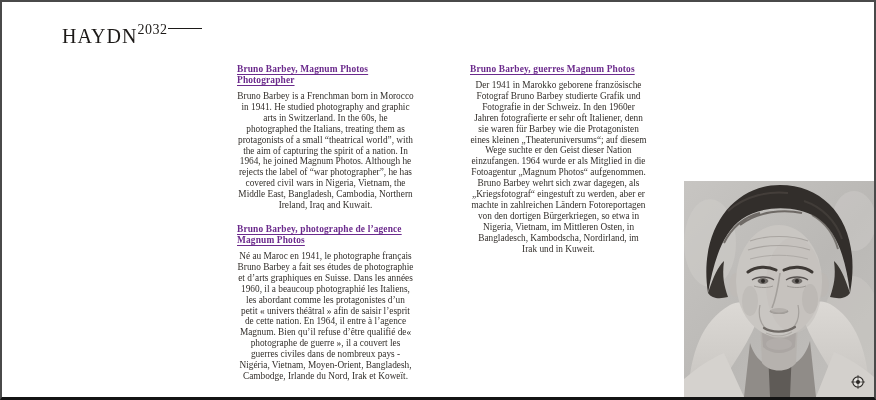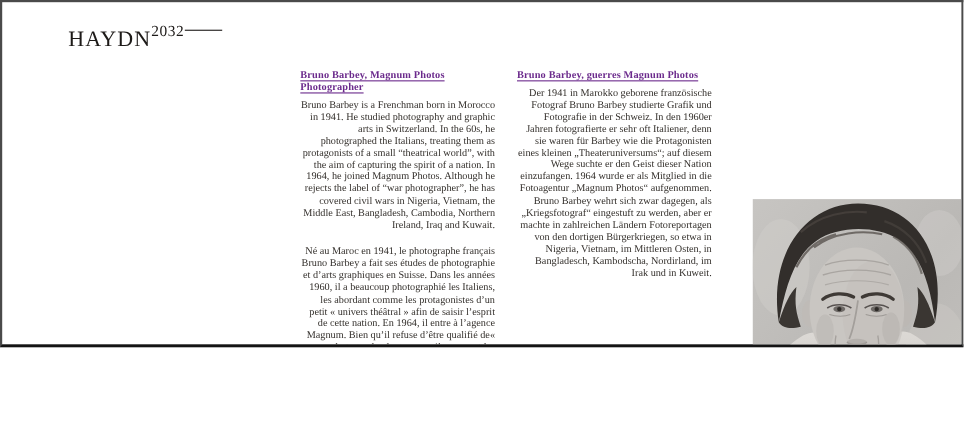--- a/index.html
+++ b/index.html
@@ -1,18 +1,18 @@
 <!DOCTYPE html>
 <html><head>
 <meta charset="utf-8">
 <style>
   html,body{margin:0;padding:0;background:#ffffff;}
   .page{
     position:relative;
-    width:876px;height:316px;
+    width:876px;height:400px;
     box-sizing:border-box;
     background:#ffffff;
     border-top:2px solid #4a4a4a;
     border-left:2px solid #4a4a4a;
     border-right:2px solid #4a4a4a;
     border-bottom:3px solid #141414;
     overflow:hidden;
     font-family:"Liberation Serif", serif;
   }
   
@@ -24,37 +24,37 @@
   .logo-year{
     font-family:"Liberation Serif", serif;
     font-size:14px;vertical-align:9px;letter-spacing:0.5px;
   }
   .logo-rule{
     display:inline-block;width:34px;height:1.4px;background:#1d1a18;
     vertical-align:14px;margin-left:1px;
   }
   
   .col{position:absolute;top:62px;width:177px;}
-  .col-left{left:235px;margin-left:36px;}
+  .col-left{left:235px;}
   .col-right{left:468px;}
   .sec{margin:0 0 13px 0;}
   .sec-heading{
     margin:0 0 5px 0;
     font-size:9.4px;line-height:11px;font-weight:bold;
     color:#6b2a8c;
     text-decoration:underline;
     text-decoration-thickness:1px;
     text-underline-offset:2px;
     letter-spacing:0.15px;
   }
   .sec-body{
     margin:0;
     font-size:9.3px;line-height:10.9px;
     color:#332f2b;
-    text-align:right;
+    text-align:center;
   }
   
   .photo{
     position:absolute;right:0;top:179px;width:190px;height:216px;
     overflow:hidden;
   }
   .photo svg{display:block;}
 </style>
 </head>
 <body>
@@ -64,20 +64,21 @@
   <div class="logo">
     <span class="logo-brand">HAYDN</span><span class="logo-year">2032</span><span class="logo-rule"></span>
   </div>
 
   <div class="col col-left">
     <div class="sec">
       <h3 class="sec-heading">Bruno Barbey, Magnum Photos Photographer</h3>
       <p class="sec-body">Bruno Barbey is a Frenchman born in Morocco in 1941. He studied photography and graphic arts in Switzerland. In the 60s, he photographed the Italians, treating them as protagonists of a small “theatrical world”, with the aim of capturing the spirit of a nation. In 1964, he joined Magnum Photos. Although he rejects the label of “war photographer”, he has covered civil wars in Nigeria, Vietnam, the Middle East, Bangladesh, Cambodia, Northern Ireland, Iraq and Kuwait.</p>
     </div>
     <div class="sec">
+      <h3 class="sec-heading">Bruno Barbey, photographe de l’agence Magnum Photos</h3>
       <p class="sec-body">Né au Maroc en 1941, le photographe français Bruno Barbey a fait ses études de photographie et d’arts graphiques en Suisse. Dans les années 1960, il a beaucoup photographié les Italiens, les abordant comme les protagonistes d’un petit « univers théâtral » afin de saisir l’esprit de cette nation. En 1964, il entre à l’agence Magnum. Bien qu’il refuse d’être qualifié de« photographe de guerre », il a couvert les guerres civiles dans de nombreux pays - Nigéria, Vietnam, Moyen-Orient, Bangladesh, Cambodge, Irlande du Nord, Irak et Koweït.</p>
     </div>
   </div>
 
   <div class="col col-right">
     <div class="sec">
       <h3 class="sec-heading">Bruno Barbey, guerres Magnum Photos</h3>
       <p class="sec-body">Der 1941 in Marokko geborene französische Fotograf Bruno Barbey studierte Grafik und Fotografie in der Schweiz. In den 1960er Jahren fotografierte er sehr oft Italiener, denn sie waren für Barbey wie die Protagonisten eines kleinen „Theateruniversums“; auf diesem Wege suchte er den Geist dieser Nation einzufangen. 1964 wurde er als Mitglied in die Fotoagentur „Magnum Photos“ aufgenommen. Bruno Barbey wehrt sich zwar dagegen, als „Kriegsfotograf“ eingestuft zu werden, aber er machte in zahlreichen Ländern Fotoreportagen von den dortigen Bürgerkriegen, so etwa in Nigeria, Vietnam, im Mittleren Osten, in Bangladesch, Kambodscha, Nordirland, im Irak und in Kuweit.</p>
     </div>
   </div>

